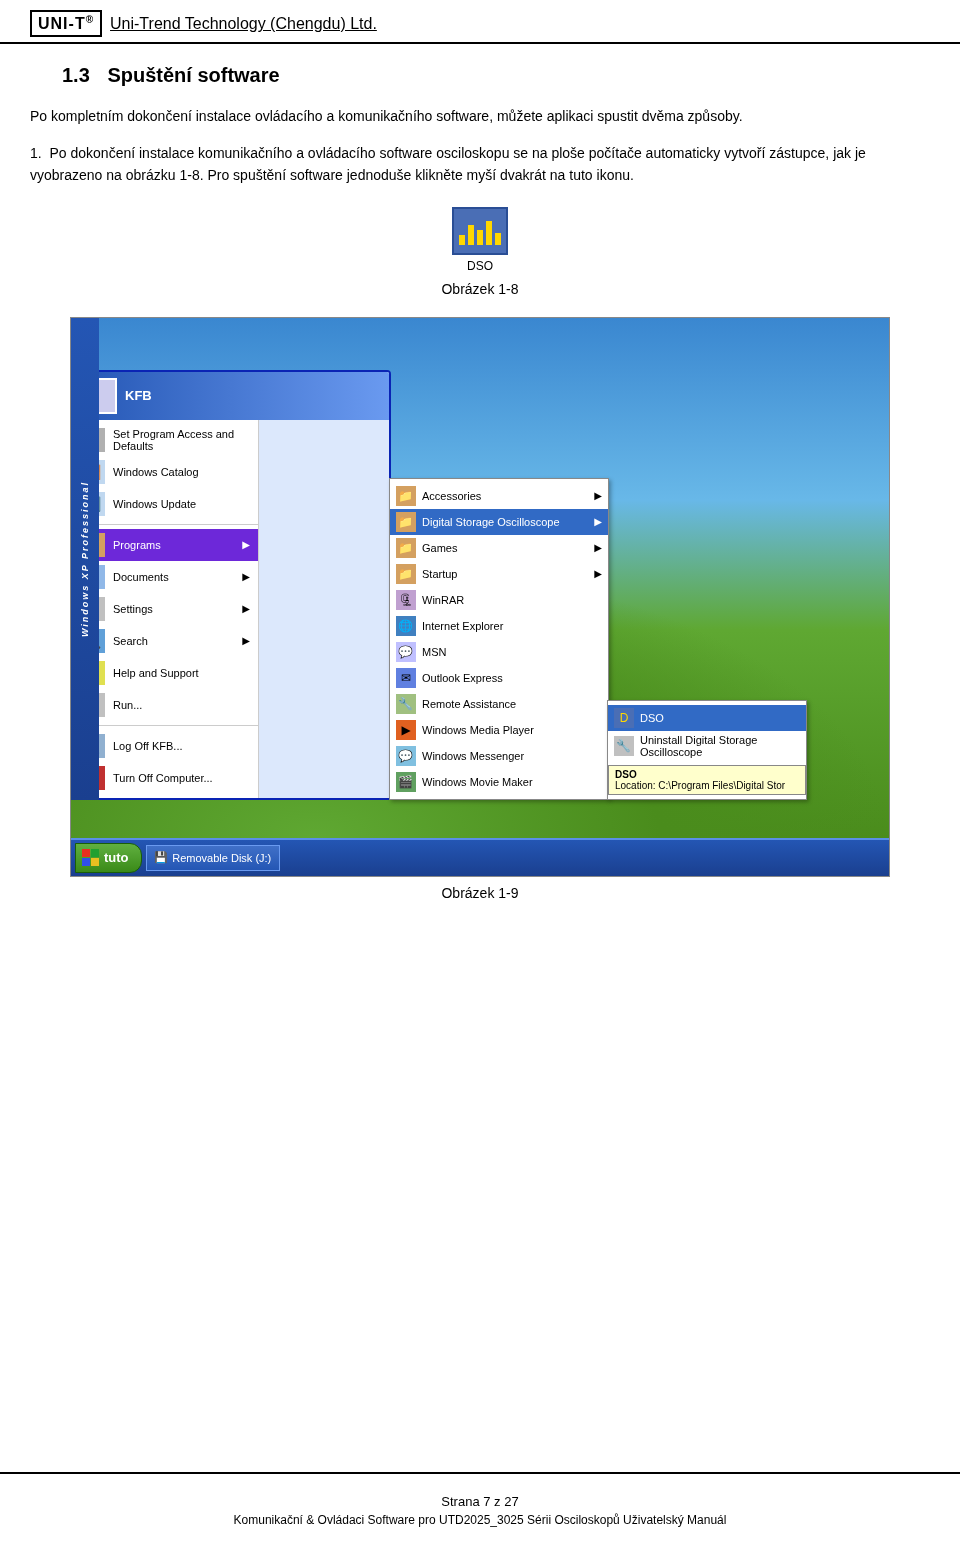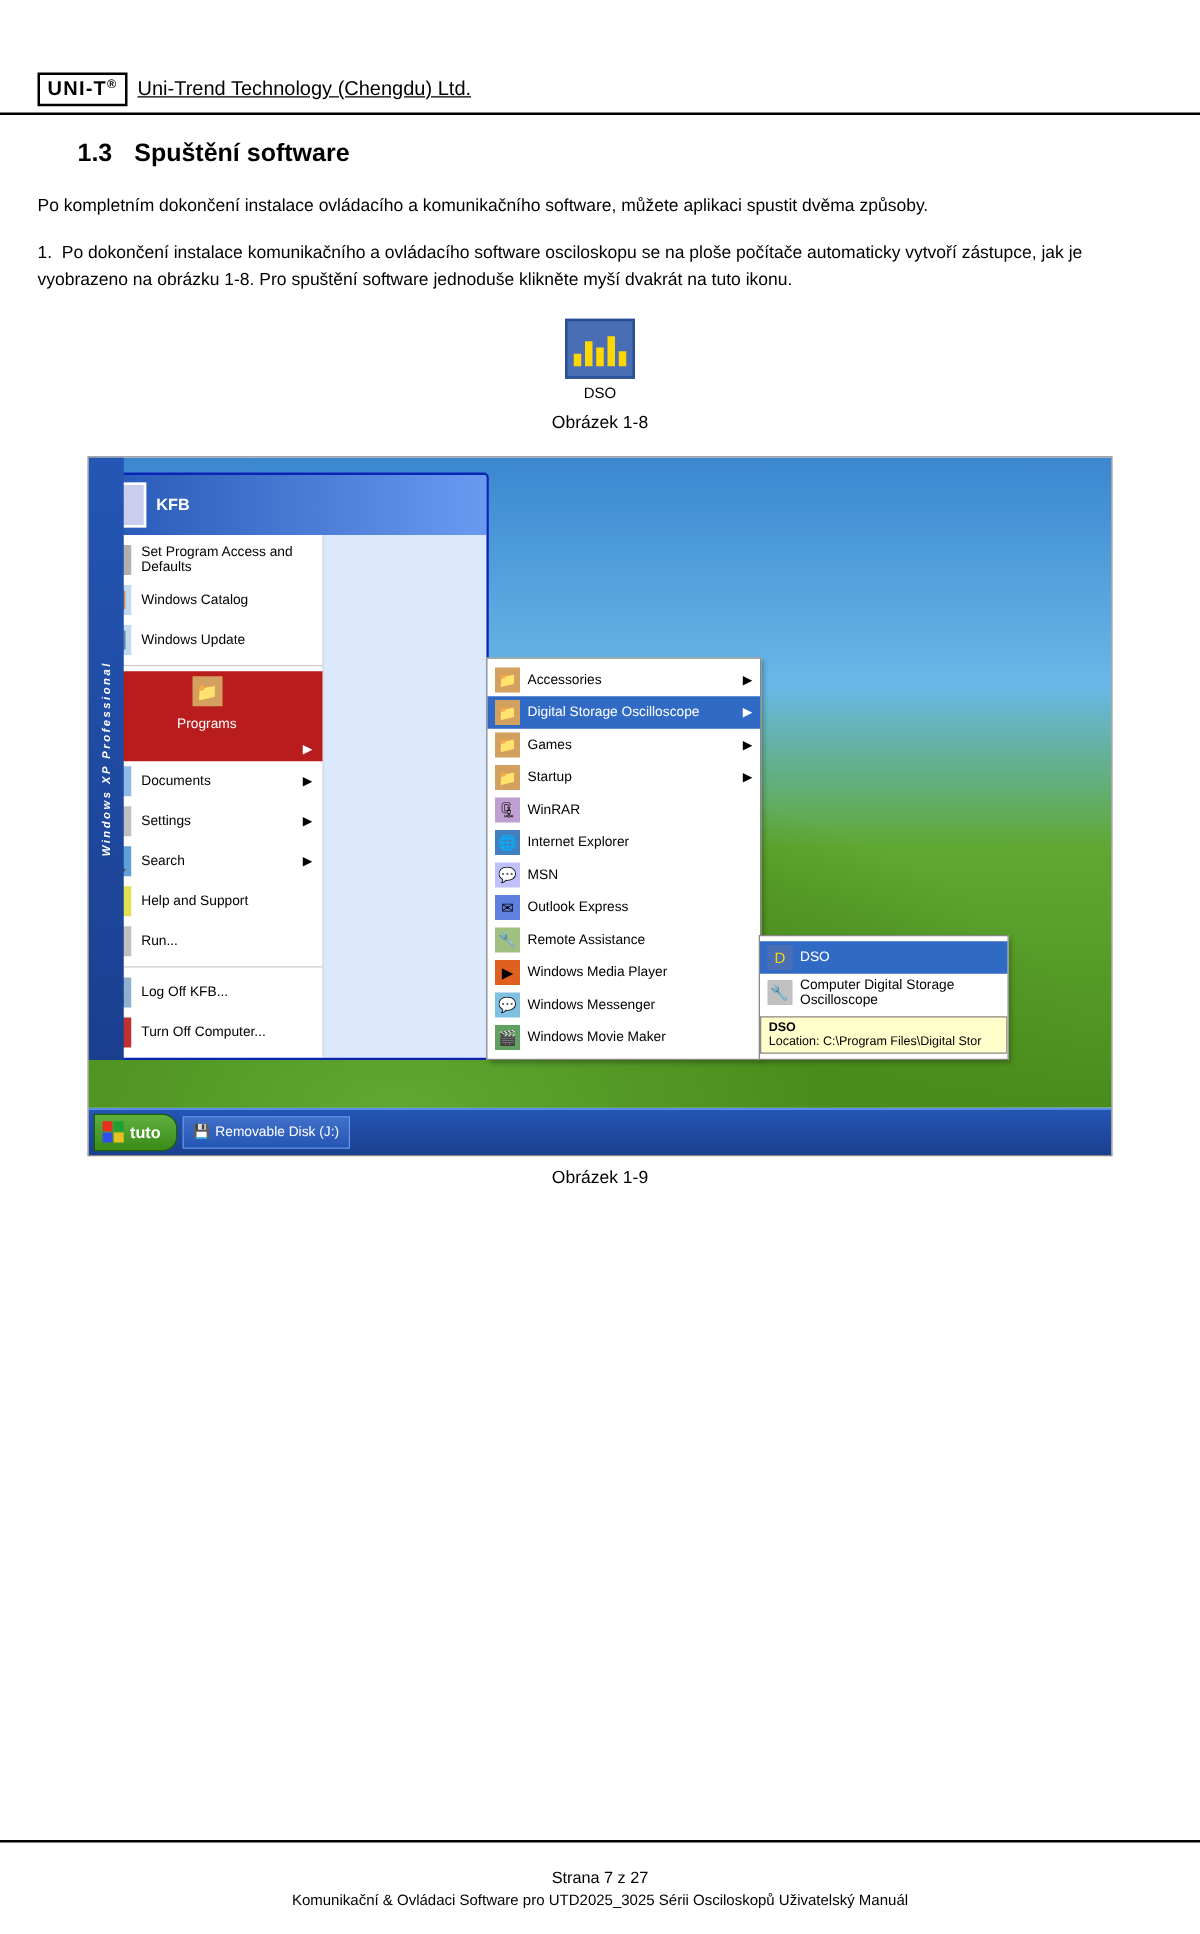--- a/index.html
+++ b/index.html
@@ -22,21 +22,20 @@
       flex-direction: column;
     }
 
     
     .header {
       padding: 10px 30px 5px 30px;
       border-bottom: 2px solid #000;
       display: flex;
       align-items: center;
       gap: 10px;
-      margin-top: 48px;
     }
     .logo-area {
       display: flex;
       align-items: center;
       gap: 8px;
     }
     .logo-box {
       border: 2px solid #000;
       padding: 2px 6px;
       font-weight: bold;
@@ -263,23 +262,22 @@
     .start-menu-item {
       display: flex;
       align-items: center;
       padding: 4px 8px;
       gap: 8px;
       font-size: 11px;
       cursor: pointer;
     }
 
     .start-menu-item.highlighted {
-      background: #b91c1c;
+      background: #6d28d9;
       color: #fff;
-      flex-direction: column;
     }
 
     .start-menu-item-icon {
       width: 24px;
       height: 24px;
       background: #aaa;
       flex-shrink: 0;
       display: flex;
       align-items: center;
       justify-content: center;
@@ -574,21 +572,21 @@
               </div>
             </div>
 
             <div class="winxp-dso-menu">
               <div class="programs-menu-item highlighted">
                 <div class="prog-icon" style="background:#4a6eb5; color:#ffd700;">D</div>
                 <span>DSO</span>
               </div>
               <div class="programs-menu-item">
                 <div class="prog-icon" style="background:#c0c0c0;">🔧</div>
-                <span>Computer Digital Storage Oscilloscope</span>
+                <span>Uninstall Digital Storage Oscilloscope</span>
               </div>
 
               <div style="background:#ffffcc; border:1px solid #888; padding:3px 6px; font-size:10px; margin-top:4px;">
                 <div style="font-weight:bold;">DSO</div>
                 <div>Location: C:\Program Files\Digital Stor</div>
               </div>
             </div>
 
           </div>
 

